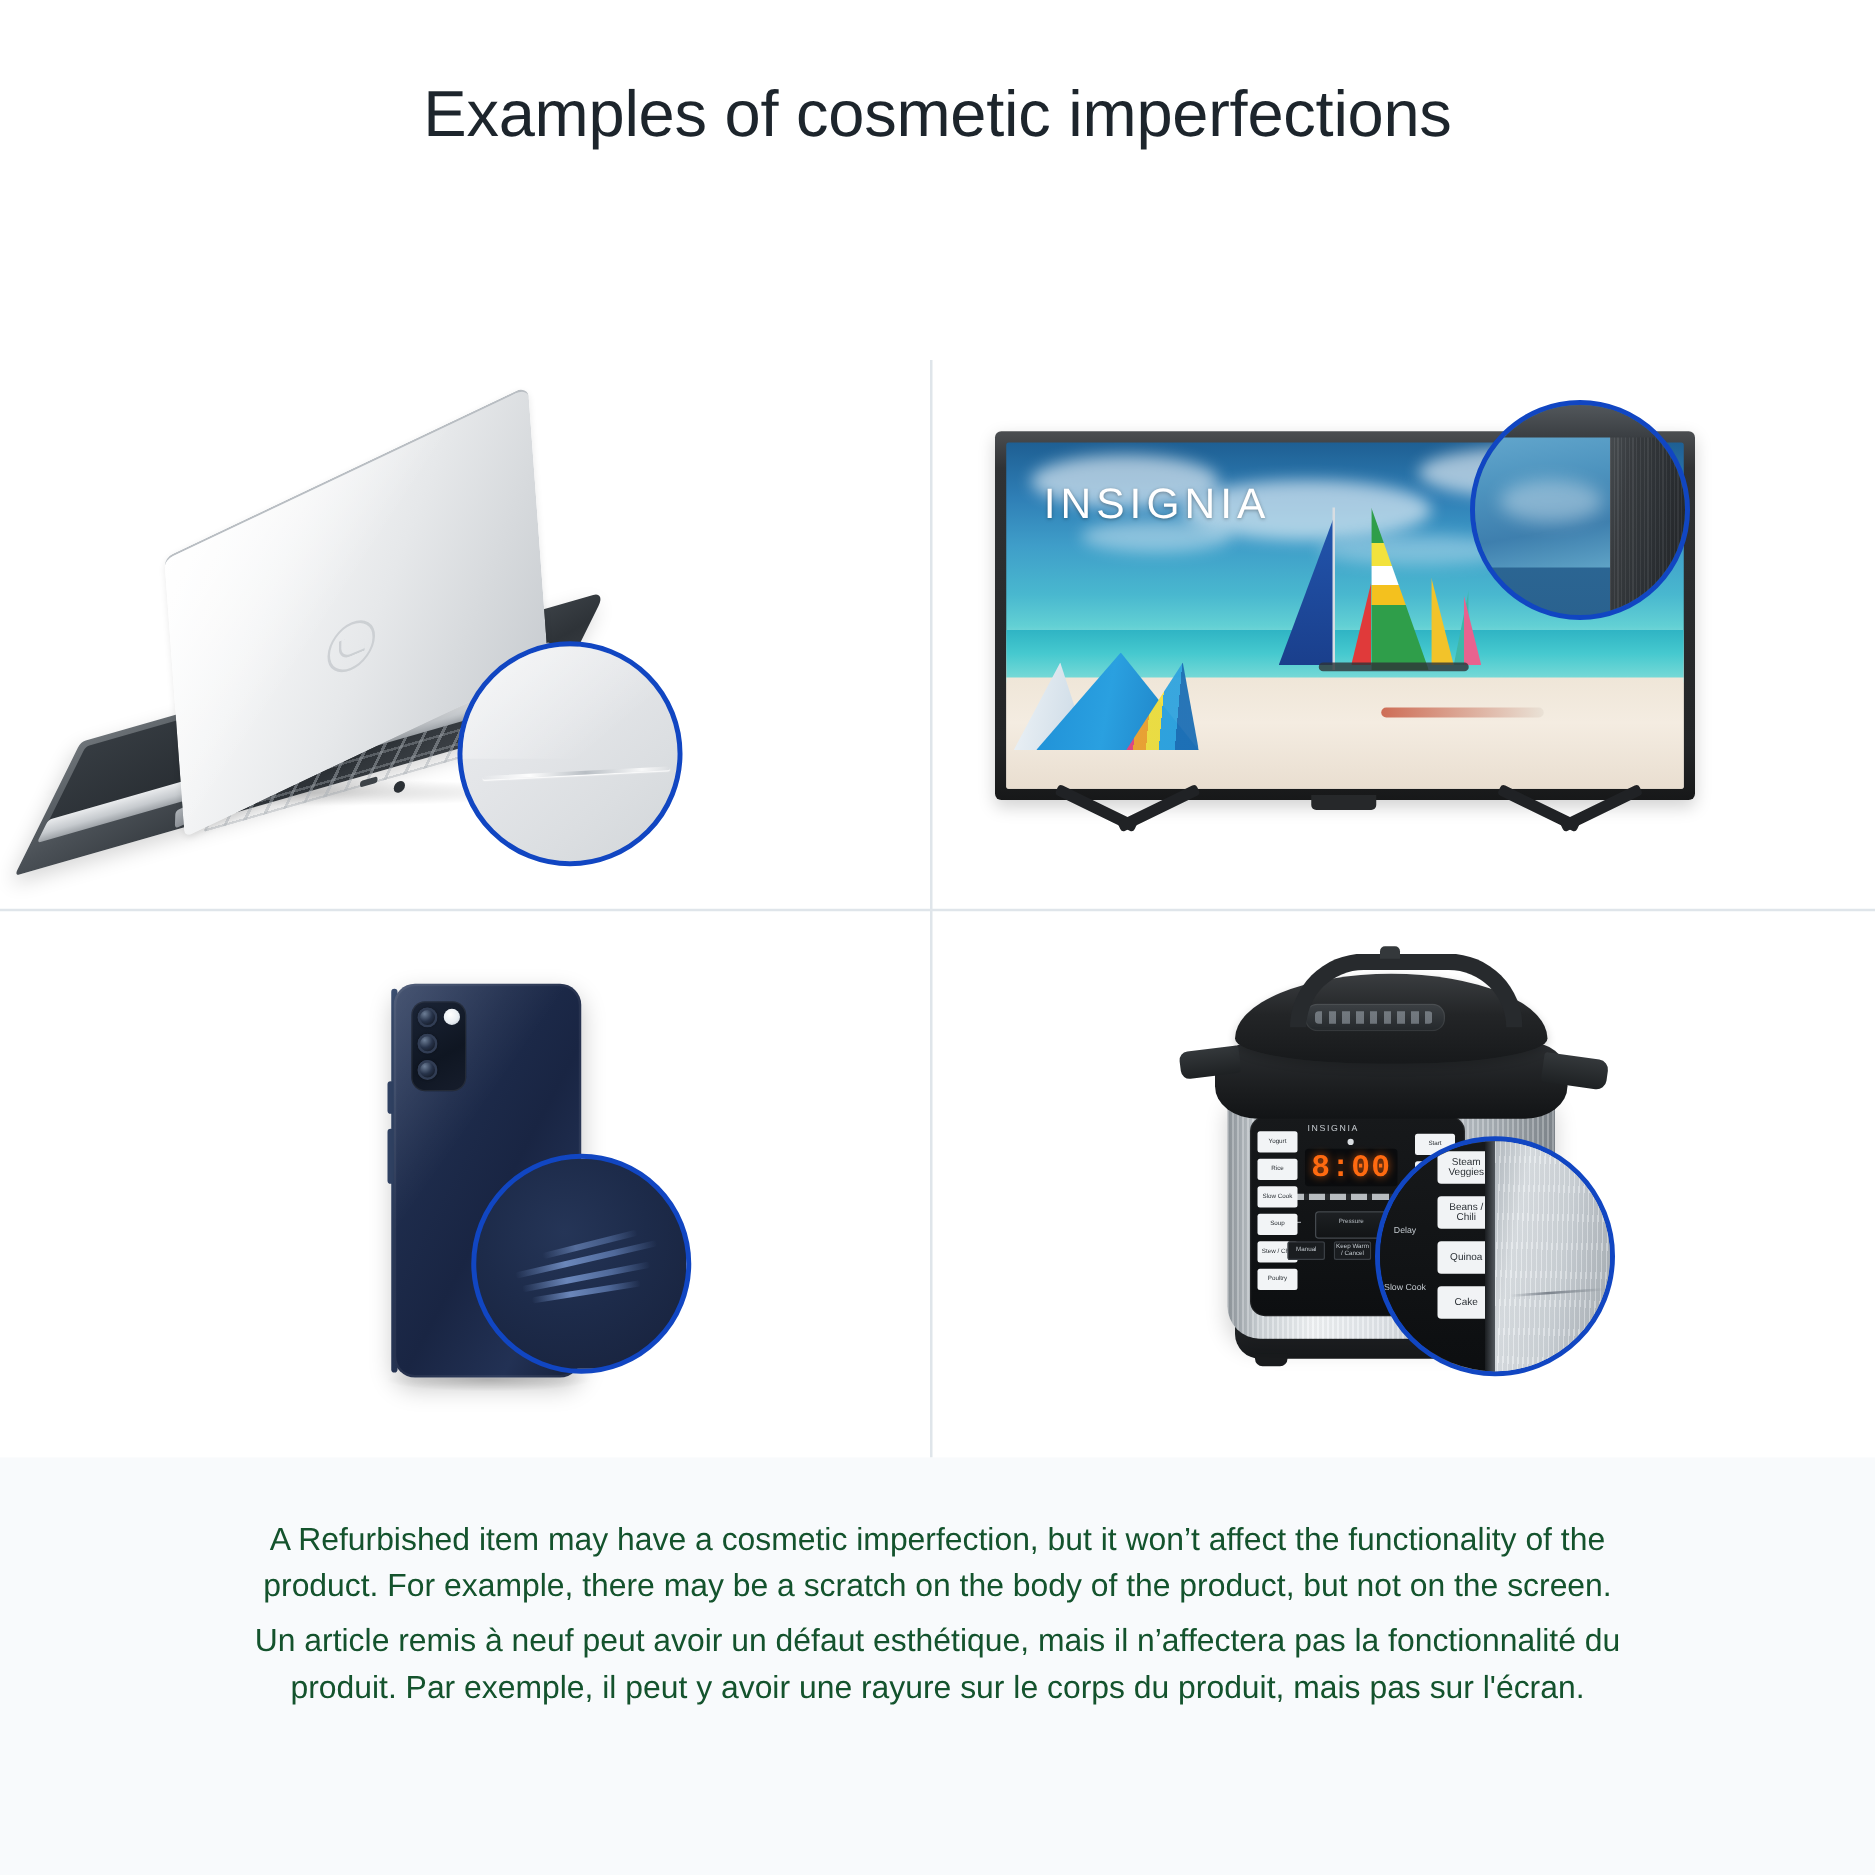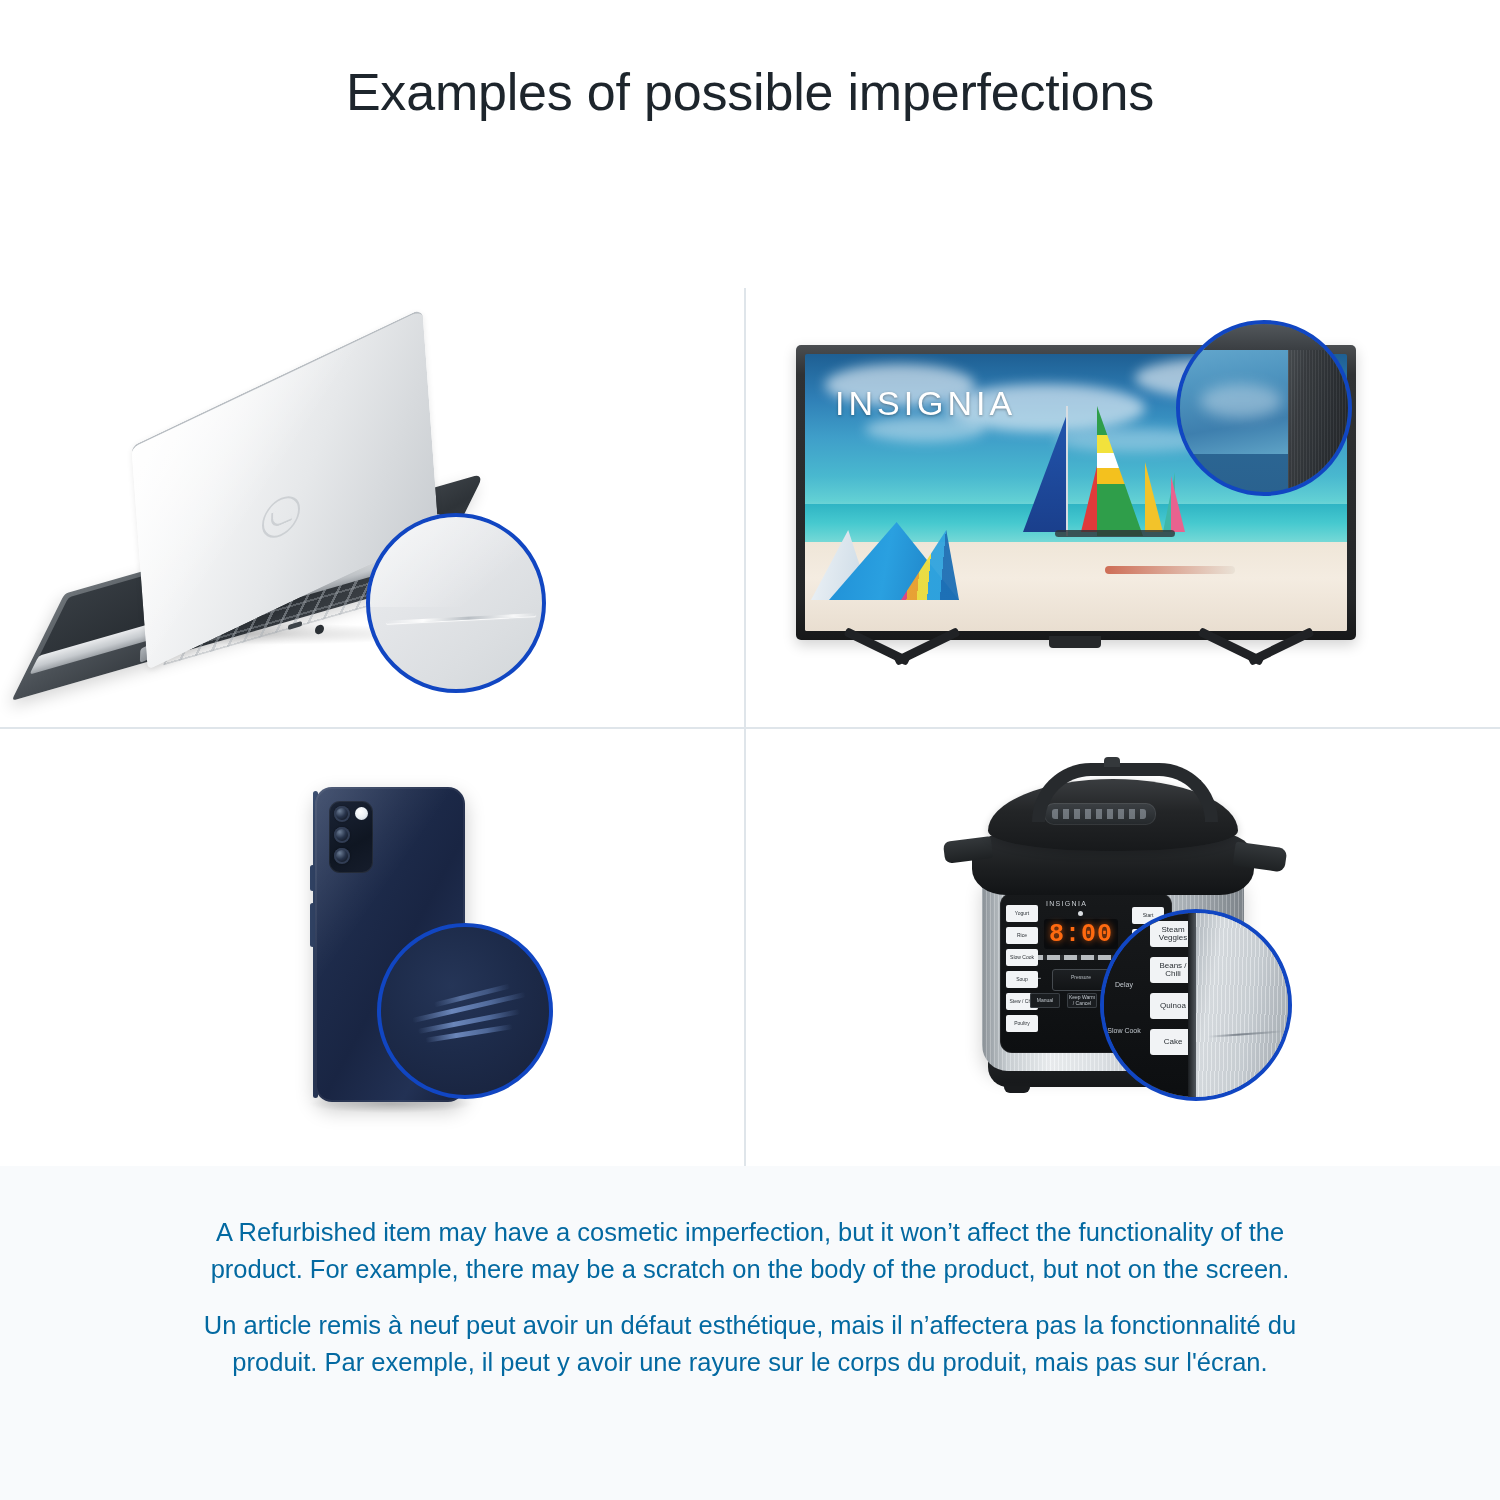--- a/index.html
+++ b/index.html
@@ -451,31 +451,31 @@
 
   
   .footer{
     position:absolute;left:0;top:1166px;width:1500px;height:334px;
     background:#f8fafc;
     display:flex;flex-direction:column;align-items:center;justify-content:flex-start;
     padding-top:48px;box-sizing:border-box;
   }
   .para{
     width:1120px;text-align:center;font-size:25.5px;line-height:1.44;
-    color:#0369a1;font-weight:400;
-  }
-  .para.fr{margin-top:20px;}
+    color:#14532d;font-weight:400;
+  }
+  .para.fr{margin-top:8px;}
 </style>
 </head>
 <body>
 
 <div class="page">
 
   <div class="header">
-    <div class="title-line">Examples of possible imperfections</div>
+    <div class="title-line">Examples of cosmetic imperfections</div>
   </div>
 
   <div class="grid">
     <div class="vdiv"></div>
     <div class="hdiv"></div>
 
     <div class="cell tl">
       <div class="laptop-wrap">
         <div class="lap-shadow"></div>
         <div class="lap-base"></div>

